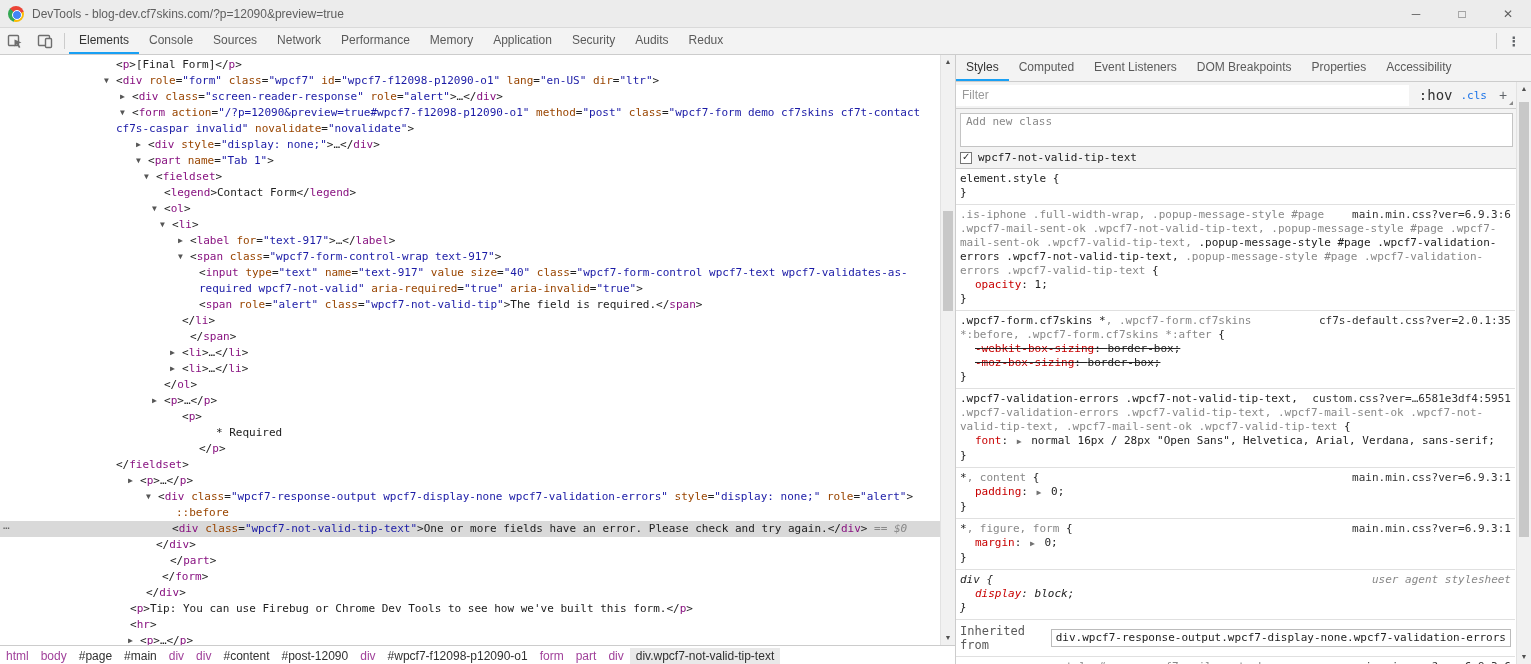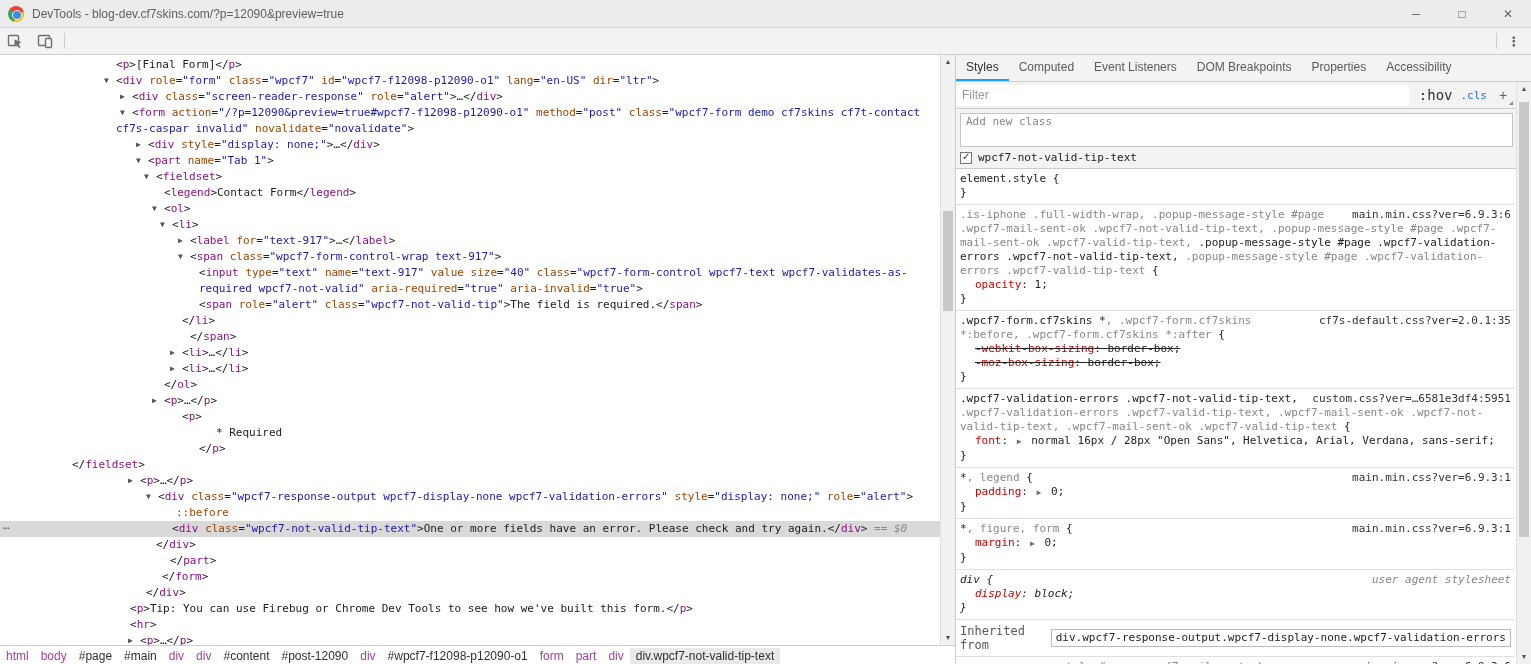--- a/index.html
+++ b/index.html
@@ -129,20 +129,32 @@
       <path d="M8.5 7.5 L15.5 10.4 L12.4 11.4 L14.4 15.2 L12.9 16 L10.9 12.3 L8.5 14.6 Z" fill="#6e6e6e"></path>
     </svg>
   </div>
   <div class="tb-icon">
     <svg width="18" height="18" viewBox="0 0 18 18">
       <rect x="2.5" y="3.5" width="11" height="10" rx="1" fill="none" stroke="#6e6e6e" stroke-width="1.4"></rect>
       <rect x="9.5" y="6.5" width="6" height="9" rx="1" fill="#f3f3f3" stroke="#6e6e6e" stroke-width="1.4"></rect>
     </svg>
   </div>
   <div class="tb-sep"></div>
+  <div id="main-tabs" style="display:flex;">
+      <div class="tab active">Elements</div>
+      <div class="tab">Console</div>
+      <div class="tab">Sources</div>
+      <div class="tab">Network</div>
+      <div class="tab">Performance</div>
+      <div class="tab">Memory</div>
+      <div class="tab">Application</div>
+      <div class="tab">Security</div>
+      <div class="tab">Audits</div>
+      <div class="tab">Redux</div>
+    </div>
   <div class="kebab-sep"></div>
   <div class="kebab">⋮</div>
 </div>
 
 <div class="main">
 
   <div class="elements-panel">
     <div class="tree" id="dom-tree">
         <div class="t-line" style="padding-left: 116px;"><span class="tk-b">&lt;</span><span class="tk-g">p</span><span class="tk-b">&gt;</span><span class="tk-x">[Final Form]</span><span class="tk-b">&lt;/</span><span class="tk-g">p</span><span class="tk-b">&gt;</span></div>
         <div class="t-line" style="padding-left: 116px;"><span class="t-arrow" style="left: 104px;">▼</span><span class="tk-b">&lt;</span><span class="tk-g">div</span><span class="tk-x"> </span><span class="tk-a">role</span><span class="tk-b">=</span><span class="tk-v">"form"</span><span class="tk-x"> </span><span class="tk-a">class</span><span class="tk-b">=</span><span class="tk-v">"wpcf7"</span><span class="tk-x"> </span><span class="tk-a">id</span><span class="tk-b">=</span><span class="tk-v">"wpcf7-f12098-p12090-o1"</span><span class="tk-x"> </span><span class="tk-a">lang</span><span class="tk-b">=</span><span class="tk-v">"en-US"</span><span class="tk-x"> </span><span class="tk-a">dir</span><span class="tk-b">=</span><span class="tk-v">"ltr"</span><span class="tk-b">&gt;</span></div>
@@ -162,21 +174,21 @@
         <div class="t-line" style="padding-left: 199px;"><span class="tk-b">&lt;</span><span class="tk-g">span</span><span class="tk-x"> </span><span class="tk-a">role</span><span class="tk-b">=</span><span class="tk-v">"alert"</span><span class="tk-x"> </span><span class="tk-a">class</span><span class="tk-b">=</span><span class="tk-v">"wpcf7-not-valid-tip"</span><span class="tk-b">&gt;</span><span class="tk-x">The field is required.</span><span class="tk-b">&lt;/</span><span class="tk-g">span</span><span class="tk-b">&gt;</span></div>
         <div class="t-line" style="padding-left: 182px;"><span class="tk-b">&lt;/</span><span class="tk-g">li</span><span class="tk-b">&gt;</span></div>
         <div class="t-line" style="padding-left: 190px;"><span class="tk-b">&lt;/</span><span class="tk-g">span</span><span class="tk-b">&gt;</span></div>
         <div class="t-line" style="padding-left: 182px;"><span class="t-arrow" style="left: 170px;">▶</span><span class="tk-b">&lt;</span><span class="tk-g">li</span><span class="tk-b">&gt;</span><span class="tk-e">…</span><span class="tk-b">&lt;/</span><span class="tk-g">li</span><span class="tk-b">&gt;</span></div>
         <div class="t-line" style="padding-left: 182px;"><span class="t-arrow" style="left: 170px;">▶</span><span class="tk-b">&lt;</span><span class="tk-g">li</span><span class="tk-b">&gt;</span><span class="tk-e">…</span><span class="tk-b">&lt;/</span><span class="tk-g">li</span><span class="tk-b">&gt;</span></div>
         <div class="t-line" style="padding-left: 164px;"><span class="tk-b">&lt;/</span><span class="tk-g">ol</span><span class="tk-b">&gt;</span></div>
         <div class="t-line" style="padding-left: 164px;"><span class="t-arrow" style="left: 152px;">▶</span><span class="tk-b">&lt;</span><span class="tk-g">p</span><span class="tk-b">&gt;</span><span class="tk-e">…</span><span class="tk-b">&lt;/</span><span class="tk-g">p</span><span class="tk-b">&gt;</span></div>
         <div class="t-line" style="padding-left: 182px;"><span class="tk-b">&lt;</span><span class="tk-g">p</span><span class="tk-b">&gt;</span></div>
         <div class="t-line" style="padding-left: 216px;"><span class="tk-x">* Required</span></div>
         <div class="t-line" style="padding-left: 199px;"><span class="tk-b">&lt;/</span><span class="tk-g">p</span><span class="tk-b">&gt;</span></div>
-        <div class="t-line" style="padding-left: 72px;"><span class="tk-b">&lt;/</span><span class="tk-g">fieldset</span><span class="tk-b">&gt;</span></div>
+        <div class="t-line" style="padding-left: 116px;"><span class="tk-b">&lt;/</span><span class="tk-g">fieldset</span><span class="tk-b">&gt;</span></div>
         <div class="t-line" style="padding-left: 140px;"><span class="t-arrow" style="left: 128px;">▶</span><span class="tk-b">&lt;</span><span class="tk-g">p</span><span class="tk-b">&gt;</span><span class="tk-e">…</span><span class="tk-b">&lt;/</span><span class="tk-g">p</span><span class="tk-b">&gt;</span></div>
         <div class="t-line" style="padding-left: 158px;"><span class="t-arrow" style="left: 146px;">▼</span><span class="tk-b">&lt;</span><span class="tk-g">div</span><span class="tk-x"> </span><span class="tk-a">class</span><span class="tk-b">=</span><span class="tk-v">"wpcf7-response-output wpcf7-display-none wpcf7-validation-errors"</span><span class="tk-x"> </span><span class="tk-a">style</span><span class="tk-b">=</span><span class="tk-v">"display: none;"</span><span class="tk-x"> </span><span class="tk-a">role</span><span class="tk-b">=</span><span class="tk-v">"alert"</span><span class="tk-b">&gt;</span></div>
         <div class="t-line" style="padding-left: 176px;"><span class="tk-ps">::before</span></div>
         <div class="t-line sel" style="padding-left: 172px;"><span class="t-more">…</span><span class="tk-b">&lt;</span><span class="tk-g">div</span><span class="tk-x"> </span><span class="tk-a">class</span><span class="tk-b">=</span><span class="tk-v">"wpcf7-not-valid-tip-text"</span><span class="tk-b">&gt;</span><span class="tk-x">One or more fields have an error. Please check and try again.</span><span class="tk-b">&lt;/</span><span class="tk-g">div</span><span class="tk-b">&gt;</span><span class="tk-eq"> == $0</span></div>
         <div class="t-line" style="padding-left: 156px;"><span class="tk-b">&lt;/</span><span class="tk-g">div</span><span class="tk-b">&gt;</span></div>
         <div class="t-line" style="padding-left: 170px;"><span class="tk-b">&lt;/</span><span class="tk-g">part</span><span class="tk-b">&gt;</span></div>
         <div class="t-line" style="padding-left: 162px;"><span class="tk-b">&lt;/</span><span class="tk-g">form</span><span class="tk-b">&gt;</span></div>
         <div class="t-line" style="padding-left: 146px;"><span class="tk-b">&lt;/</span><span class="tk-g">div</span><span class="tk-b">&gt;</span></div>
         <div class="t-line" style="padding-left: 130px;"><span class="tk-b">&lt;</span><span class="tk-g">p</span><span class="tk-b">&gt;</span><span class="tk-x">Tip: You can use Firebug or Chrome Dev Tools to see how we've built this form.</span><span class="tk-b">&lt;/</span><span class="tk-g">p</span><span class="tk-b">&gt;</span></div>
         <div class="t-line" style="padding-left: 130px;"><span class="tk-b">&lt;</span><span class="tk-g">hr</span><span class="tk-b">&gt;</span></div>
@@ -242,21 +254,21 @@
           <div class="prop"><span class="struck"><span class="prop-name">-webkit-box-sizing</span><span>: </span><span>border-box;</span></span></div>
           <div class="prop"><span class="struck"><span class="prop-name">-moz-box-sizing</span><span>: </span><span>border-box;</span></span></div>
           <div class="sel-m">}</div>
         </div>
         <div class="rule">
           <div class="sel-line"><span class="rule-link">custom.css?ver=…6581e3df4:5951</span><span class="sel-m">.wpcf7-validation-errors .wpcf7-not-valid-tip-text,</span><span class="sel-u"> .wpcf7-validation-errors .wpcf7-valid-tip-text, .wpcf7-mail-sent-ok .wpcf7-not-valid-tip-text, .wpcf7-mail-sent-ok .wpcf7-valid-tip-text</span><span class="sel-m"> {</span></div>
           <div class="prop"><span class="prop-name">font</span><span>: </span><span class="exp">▶</span><span> normal 16px / 28px "Open Sans", Helvetica, Arial, Verdana, sans-serif;</span></div>
           <div class="sel-m">}</div>
         </div>
         <div class="rule">
-          <div class="sel-line"><span class="rule-link">main.min.css?ver=6.9.3:1</span><span class="sel-m">*</span><span class="sel-u">, legend</span><span class="sel-m"> {</span></div>
+          <div class="sel-line"><span class="rule-link">main.min.css?ver=6.9.3:1</span><span class="sel-m">*</span><span class="sel-u">, content</span><span class="sel-m"> {</span></div>
           <div class="prop"><span class="prop-name">padding</span><span>: </span><span class="exp">▶</span><span> 0;</span></div>
           <div class="sel-m">}</div>
         </div>
         <div class="rule">
           <div class="sel-line"><span class="rule-link">main.min.css?ver=6.9.3:1</span><span class="sel-m">*</span><span class="sel-u">, figure, form</span><span class="sel-m"> {</span></div>
           <div class="prop"><span class="prop-name">margin</span><span>: </span><span class="exp">▶</span><span> 0;</span></div>
           <div class="sel-m">}</div>
         </div>
         <div class="rule ua">
           <div class="sel-line"><span class="rule-ua">user agent stylesheet</span><span class="sel-m">div</span><span class="sel-m"> {</span></div>

